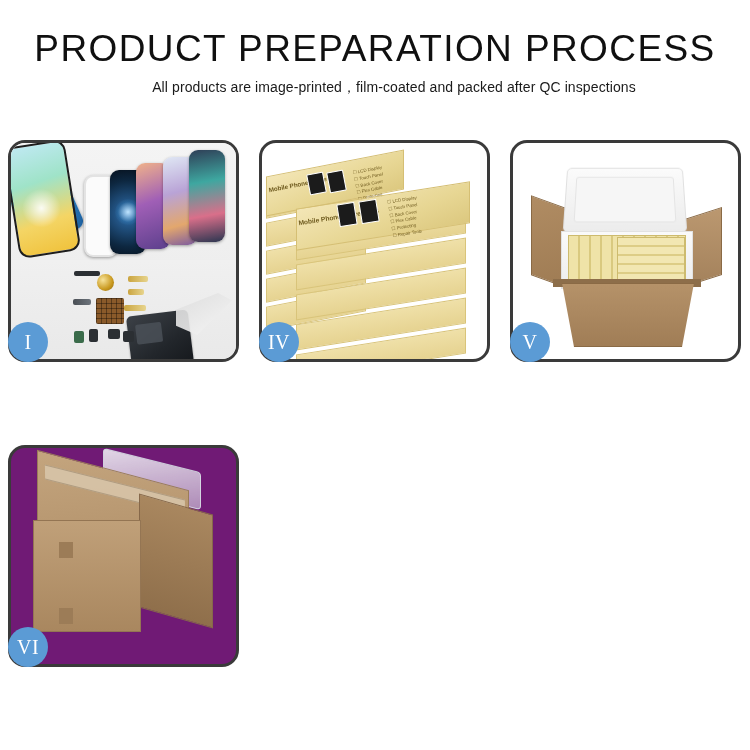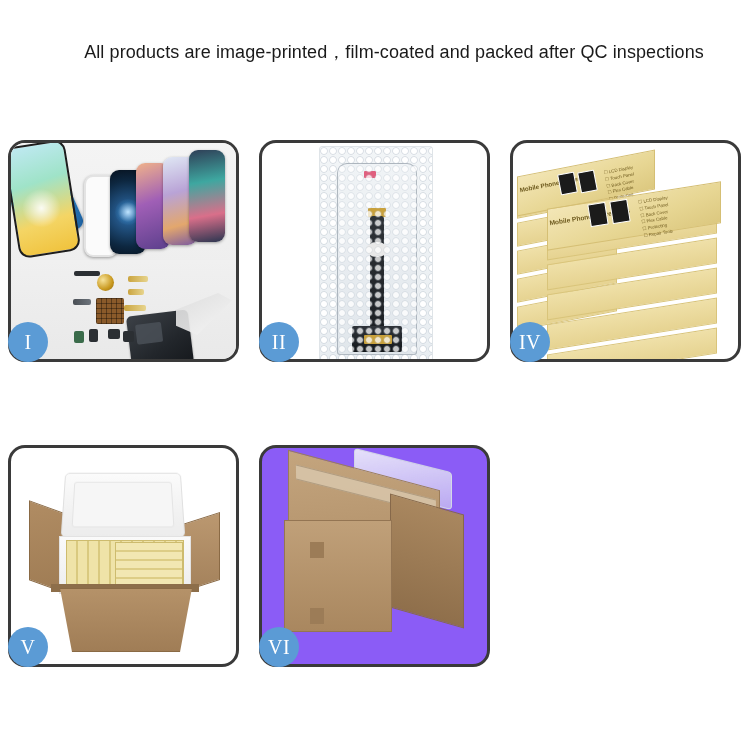--- a/index.html
+++ b/index.html
@@ -26,21 +26,21 @@
     font-size: 37px;
     font-weight: 500;
     letter-spacing: 1.4px;
     color: #101010;
     line-height: 1.05;
     margin: 0;
     white-space: nowrap;
   }
   .page-subtitle {
     font-family: "Liberation Sans", sans-serif;
-    font-size: 18px;
+    font-size: 14px;
     font-weight: 400;
     color: #1a1a1a;
     margin: 10px 0 0 0;
     letter-spacing: 0.1px;
     white-space: nowrap;
     padding-left: 38px;
   }
 
   
   .grid {
@@ -374,21 +374,21 @@
     background: linear-gradient(180deg,#b59269 0%, #a07d56 100%);
     border:1px solid #8a6a45;
     clip-path: polygon(6% 0, 94% 0, 86% 100%, 14% 100%);
   }
   .carton-edge{
     position:absolute; left:40px; top:136px; width:148px; height:8px;
     background:#8d6e4a;
   }
 
   
-  .p6 { background: #8b5cf6; }
+  .p6 { background: #701a75; }
   .c6-top{
     position:absolute; left:26px; top:22px; width:150px; height:74px;
     background: linear-gradient(160deg,#c4a57e 0%, #b08f68 100%);
     transform: skewY(15deg) ;
     border:1px solid #9a7c58;
   }
   .c6-tape{
     position:absolute; left:34px; top:34px; width:140px; height:13px;
     background: rgba(215,196,168,.9);
     transform: skewY(15deg) rotate(-1deg);
@@ -414,20 +414,21 @@
     background: linear-gradient(160deg, rgba(245,248,250,.85), rgba(225,232,238,.55));
     border:1px solid rgba(210,218,225,.8);
     transform: skewY(14deg);
     border-radius:4px;
   }
 </style>
 </head>
 <body>
 
 <div class="header">
+  <h1 class="page-title">PRODUCT PREPARATION PROCESS</h1>
   <p class="page-subtitle">All products are image-printed，film-coated and packed after QC inspections</p>
 </div>
 
 <div class="grid">
 
   <div class="panel p1">
     <div class="panel-inner">
       <div class="p1 topsheet"></div>
       <div class="p1 botsheet"></div>
 
@@ -452,36 +453,20 @@
       <div class="flex-cable" style="left:117px; top:133px; width:20px; height:6px;"></div>
       <div class="flex-cable" style="left:117px; top:146px; width:16px; height:6px;"></div>
       <div class="flex-cable" style="left:62px; top:156px; width:18px; height:6px; background:linear-gradient(90deg,#4a4f55,#6d747c);"></div>
       <div class="flex-cable" style="left:113px; top:162px; width:22px; height:6px;"></div>
 
       <div class="tweezer"></div>
     </div>
     <div class="badge">I</div>
   </div>
 
-  <div class="panel p2">
-    <div class="panel-inner">
-      <div class="bubble-pack">
-        <div class="screen-in-bag">
-          <div class="pink-tab"></div>
-          <div class="connector conn-a"></div>
-          <div class="flexstrip"></div>
-          <div class="board-bottom"></div>
-          <div class="connector conn-b"></div>
-          <div class="connector conn-c"></div>
-        </div>
-        <div class="bubble-overlay"></div>
-      </div>
-    </div>
-    <div class="badge">II</div>
-  </div>
 
 
   <div class="panel p4">
     <div class="panel-inner">
       <div class="stackwrap">
         <div class="sbox sb-l5"></div>
         <div class="sbox sb-l4"></div>
         <div class="sbox sb-l3"></div>
         <div class="sbox sb-l2"></div>
         <div class="sbox sb-l1"></div>

